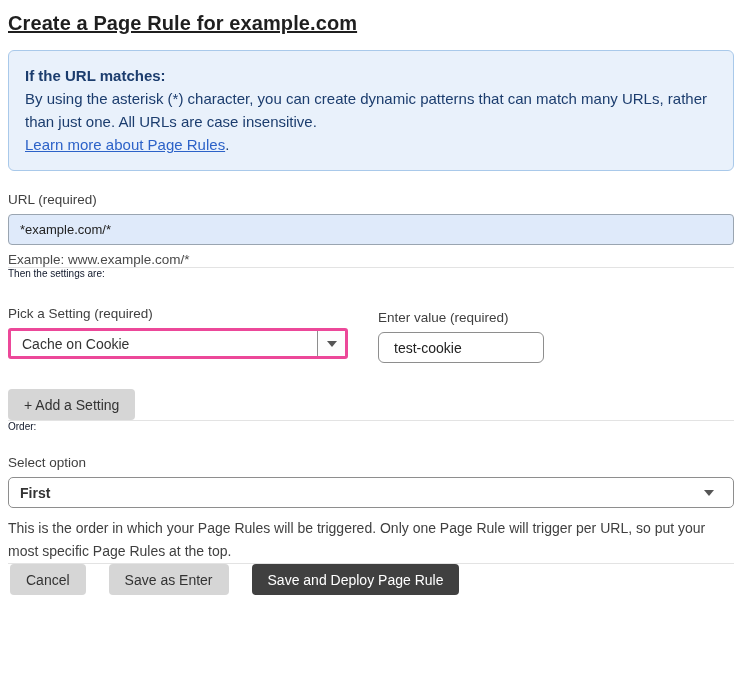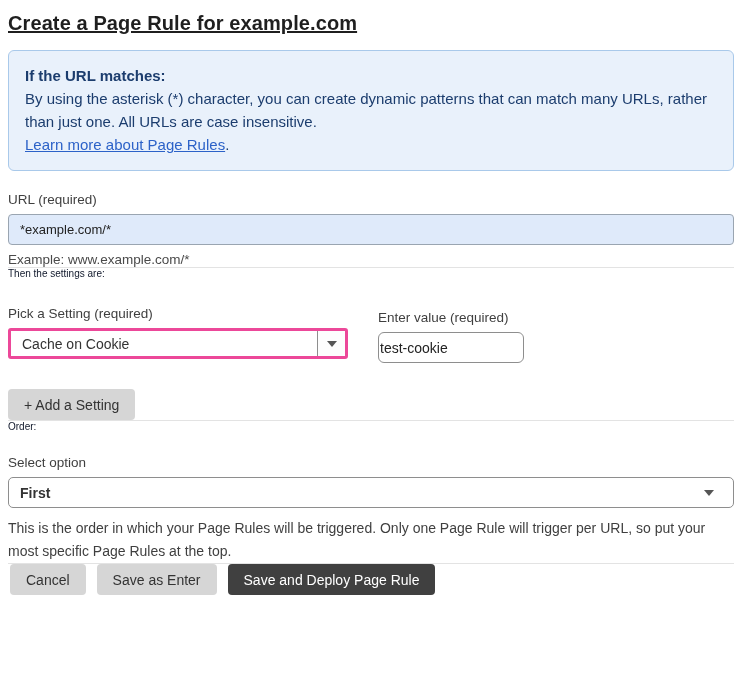--- a/index.html
+++ b/index.html
@@ -122,29 +122,29 @@
     background: #fdfdfd;
   }
   .caret-down {
     width: 0; height: 0;
     border-left: 5px solid transparent;
     border-right: 5px solid transparent;
     border-top: 6px solid #555;
   }
   .value-input {
     display: block;
-    width: 146px;
+    width: 166px;
     height: 31px;
     border: 1px solid #8e8e8e;
     border-radius: 6px;
     background: #ffffff;
     font-family: "Liberation Sans", "DejaVu Sans", sans-serif;
     font-size: 14px;
     color: #222;
-    padding: 0 1px;
+    padding: 0 15px;
     outline: none;
   }
 
   .btn {
     display: inline-flex;
     align-items: center;
     justify-content: center;
     height: 31px;
     border: none;
     border-radius: 4px;
@@ -186,21 +186,21 @@
   }
   .order-helper {
     font-size: 14px;
     color: #3f3f3f;
     line-height: 23px;
     margin-top: 9px;
     max-width: 730px;
   }
   .footer-buttons {
     display: flex;
-    gap: 11px;
+    gap: 23px;
     padding-left: 2px;
   }
 </style>
 </head>
 <body>
 
 <div class="container">
 
   <h1 class="page-title">Create a Page Rule for example.com</h1>
 

